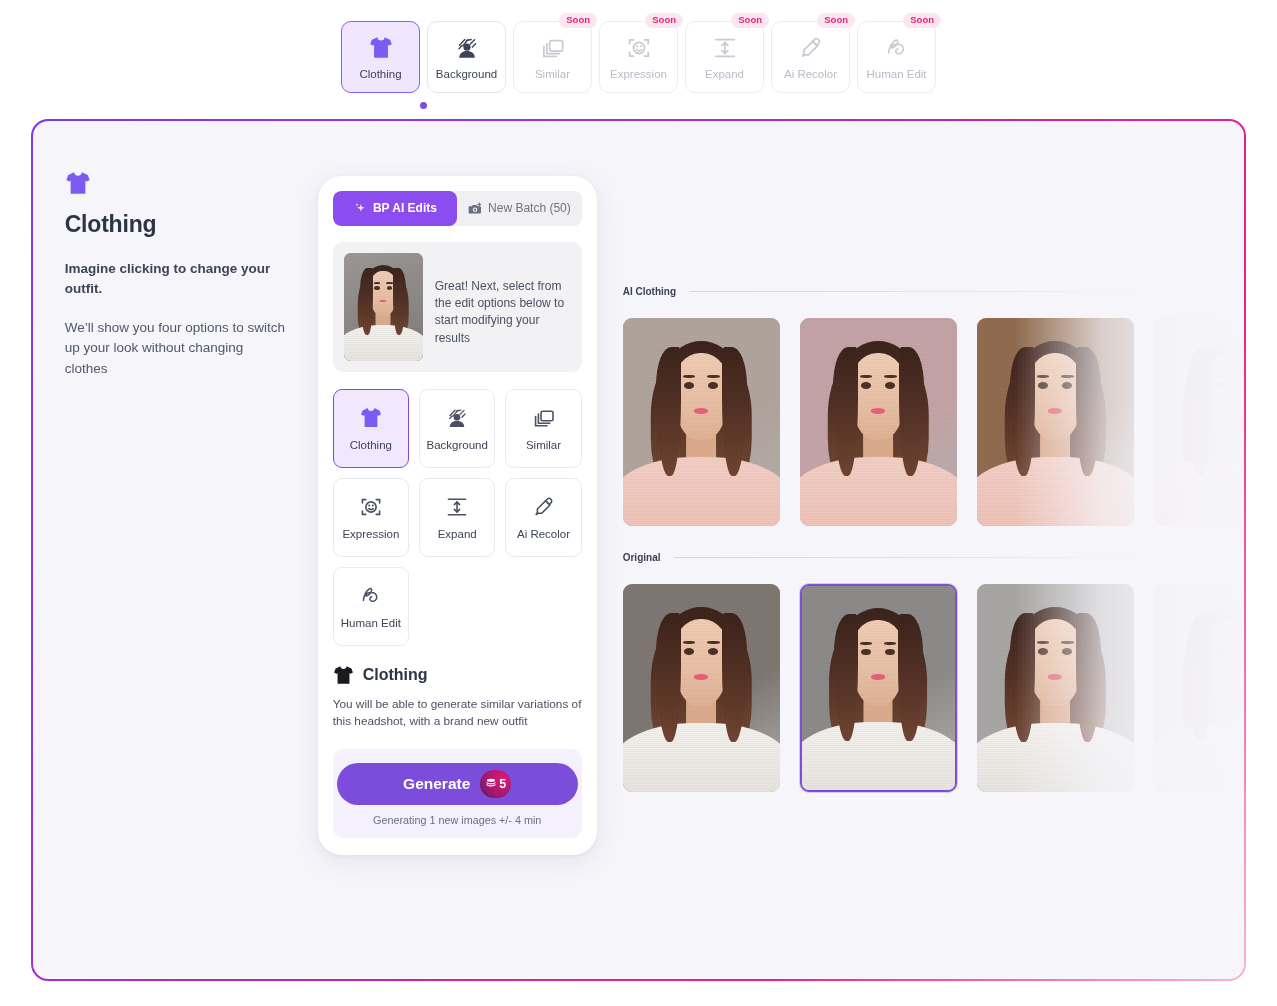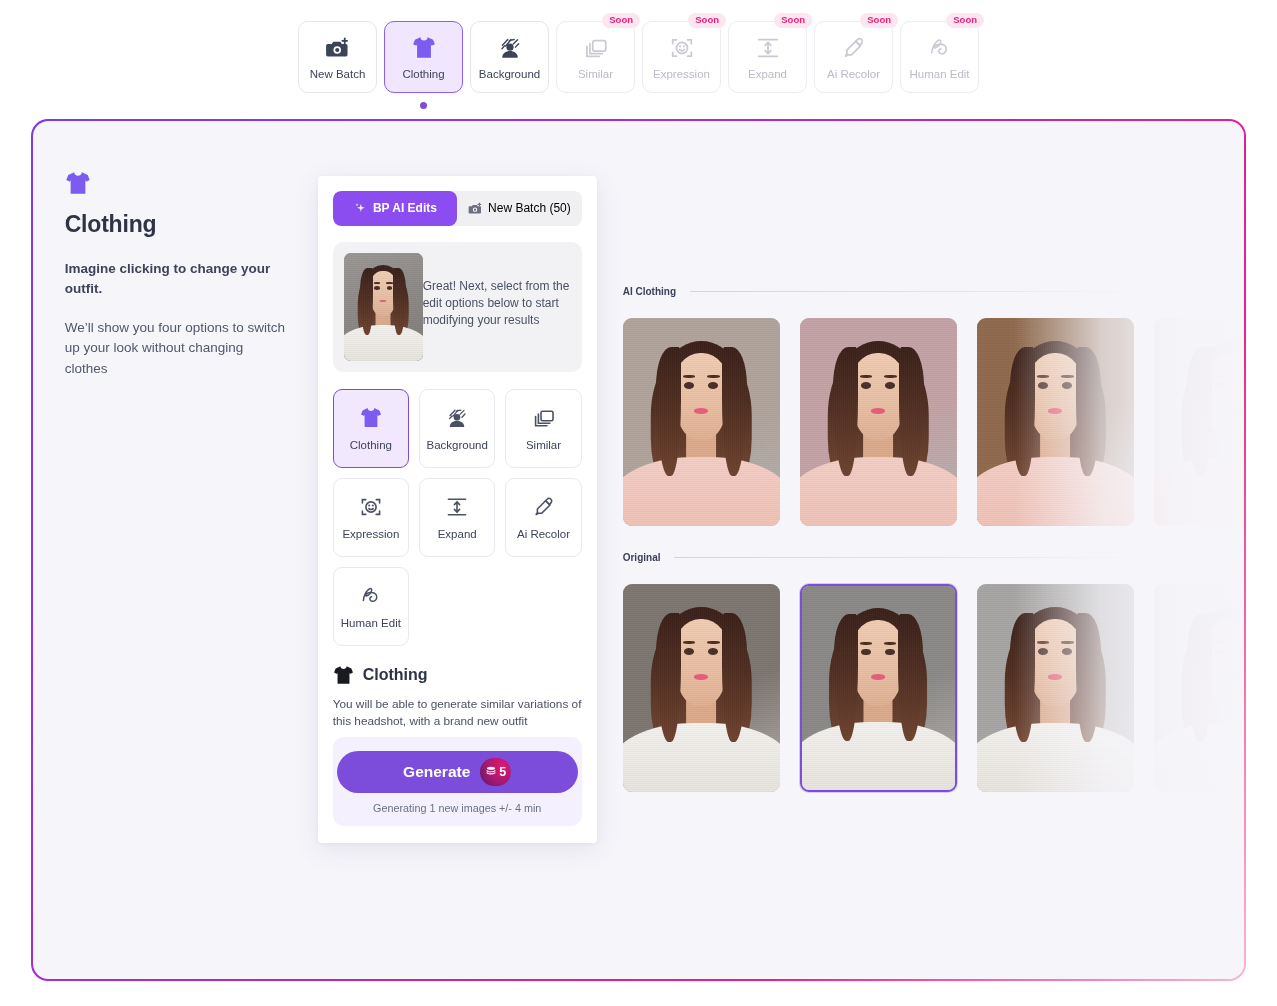--- a/index.html
+++ b/index.html
@@ -110,56 +110,57 @@
     font-size: 13.5px;
     color: #50586c;
     line-height: 1.52;
   }
 
   
   .panel-col { flex: 0 0 295px; padding-top: 55px; }
   .panel {
     width: 279px;
     background: #ffffff;
-    border-radius: 4px;
+    border-radius: 24px;
     box-shadow: 0 6px 26px rgba(80,70,120,0.10), 0 1px 4px rgba(80,70,120,0.06);
     padding: 15px 15px 17px;
   }
 
   .seg {
     display: flex;
     background: #f0f0f3;
     border-radius: 8px;
     overflow: hidden;
     height: 35px;
     margin-bottom: 16px;
   }
   .seg-btn {
     flex: 1;
     display: flex; align-items: center; justify-content: center; gap: 5px;
     font-size: 12px;
-    color: #000000;
+    color: #737373;
     cursor: pointer;
     background: transparent;
     border: none;
     font-family: inherit;
   }
   .seg-btn.on {
     background: #8b4df0;
     color: #ffffff;
     font-weight: 700;
     border-radius: 8px;
   }
   .seg-icon { width: 15px; height: 15px; display:block; }
 
   .msg-box {
     background: #f2f2f5;
     border-radius: 10px;
     padding: 11px;
     display: flex;
+    gap: 12px;
     align-items: flex-start;
     margin-bottom: 17px;
   }
   .msg-thumb {
     width: 79px; height: 108px;
     border-radius: 7px;
     flex: 0 0 79px;
     overflow: hidden;
     position: relative;
     background: #8a8a8a;
@@ -194,21 +195,21 @@
   .sec-head {
     display: flex; align-items: center; gap: 9px;
     margin-bottom: 11px;
   }
   .sec-head .sec-icon { width: 21px; height: 20px; display:block; }
   .sec-head .sec-title { font-size: 16px; font-weight: 700; color: #2e3446; }
   .sec-desc {
     font-size: 11.8px;
     color: #4a5163;
     line-height: 1.48;
-    margin-bottom: 6px;
+    margin-bottom: 18px;
   }
 
   .select {
     height: 42px;
     border: 1px solid #eceaf2;
     border-radius: 21px;
     background: #ffffff;
     display: flex; align-items: center;
     padding: 0 6px 0 17px;
     box-shadow: 0 1px 3px rgba(90,80,130,0.05);
@@ -372,29 +373,20 @@
     background-image:
       repeating-linear-gradient(0deg, rgba(0,0,0,.25) 0 1px, transparent 1px 2px),
       repeating-linear-gradient(90deg, rgba(255,255,255,.2) 0 1px, transparent 1px 2px);
     z-index: 4;
   }
 </style>
 </head>
 <body>
 
 <div class="toolbar" id="toolbar">
-    <div class="tool">
-      <span class="tool-icon"><svg viewBox="0 0 24 24" width="26" height="26">
-          <path d="M2.6 8.4h3.6l1.5-2.2h6.4l1.5 2.2h3.6a1.6 1.6 0 0 1 1.6 1.6v8.2a1.6 1.6 0 0 1-1.6 1.6H2.6A1.6 1.6 0 0 1 1 18.2V10a1.6 1.6 0 0 1 1.6-1.6z" fill="#3d4458"></path>
-          <circle cx="11.3" cy="13.8" r="3.5" fill="#fff"></circle>
-          <circle cx="11.3" cy="13.8" r="1.9" fill="#3d4458"></circle>
-          <path d="M18.2 3.2v4.4M16 5.4h4.4" stroke="#3d4458" stroke-width="1.7" stroke-linecap="round"></path>
-        </svg></span>
-      <span class="tool-label">New Batch</span>
-    </div>
     <div class="tool active">
       <span class="tool-icon"><svg viewBox="0 0 24 24" width="26" height="26">
           <path d="M8.7 2 L3.6 4.4 L2 8.6 L5.1 10 L5.6 8.4 L5.6 21 L18.4 21 L18.4 8.4 L18.9 10 L22 8.6 L20.4 4.4 L15.3 2 C15.3 4 13.8 5 12 5 C10.2 5 8.7 4 8.7 2 Z" fill="#7c5cf0"></path>
         </svg></span>
       <span class="tool-label">Clothing</span>
     </div>
     <div class="tool">
       <span class="tool-icon"><svg viewBox="0 0 24 24" width="26" height="26">
           <path d="M4 4h16v10H4z" fill="none"></path>
           <g stroke="#3d4458" stroke-width="1.3" stroke-linecap="round">

